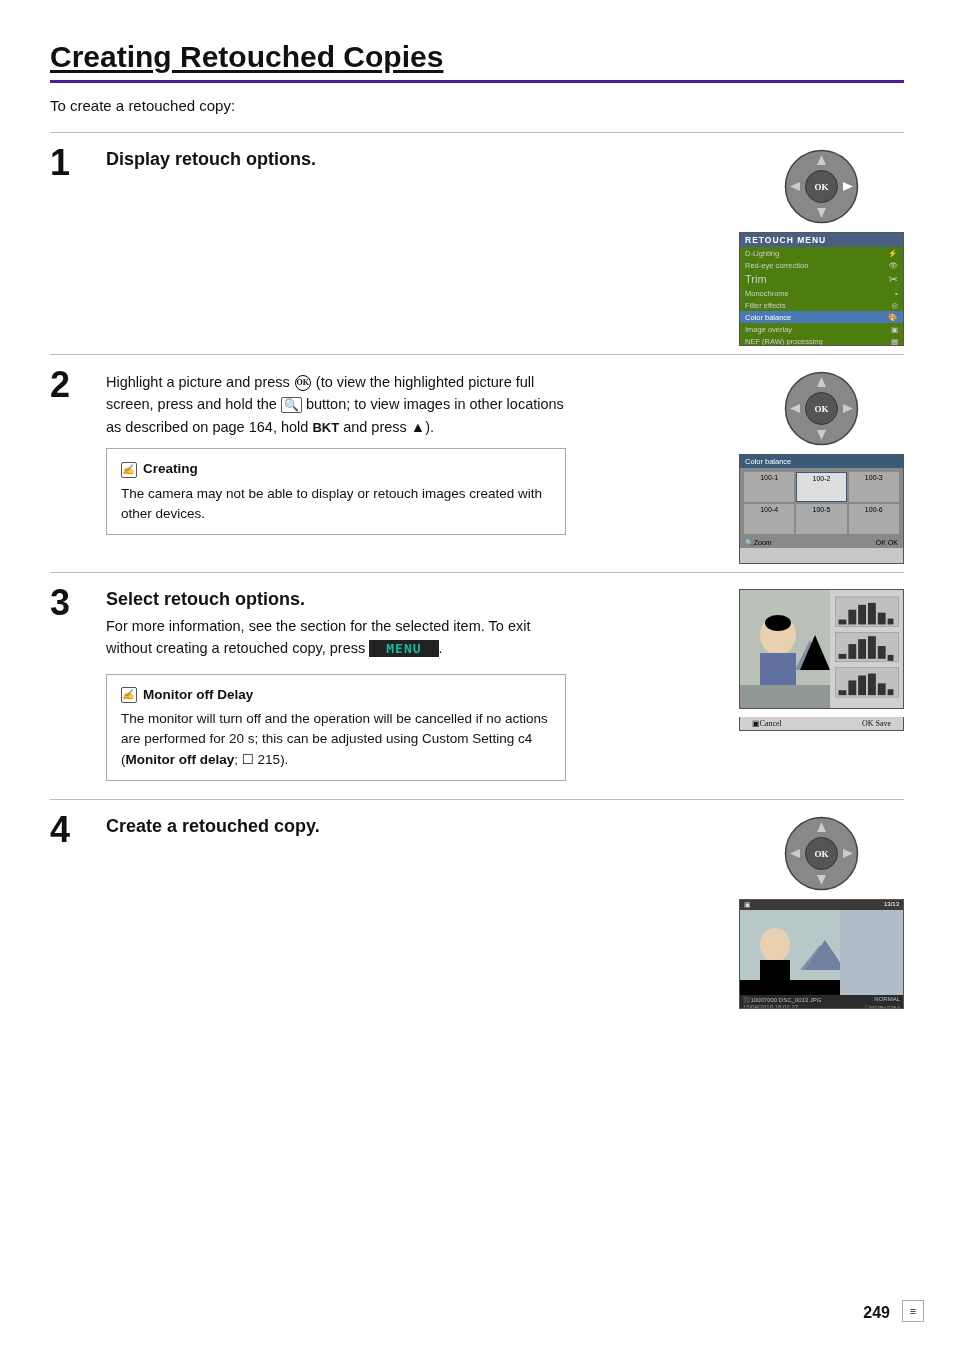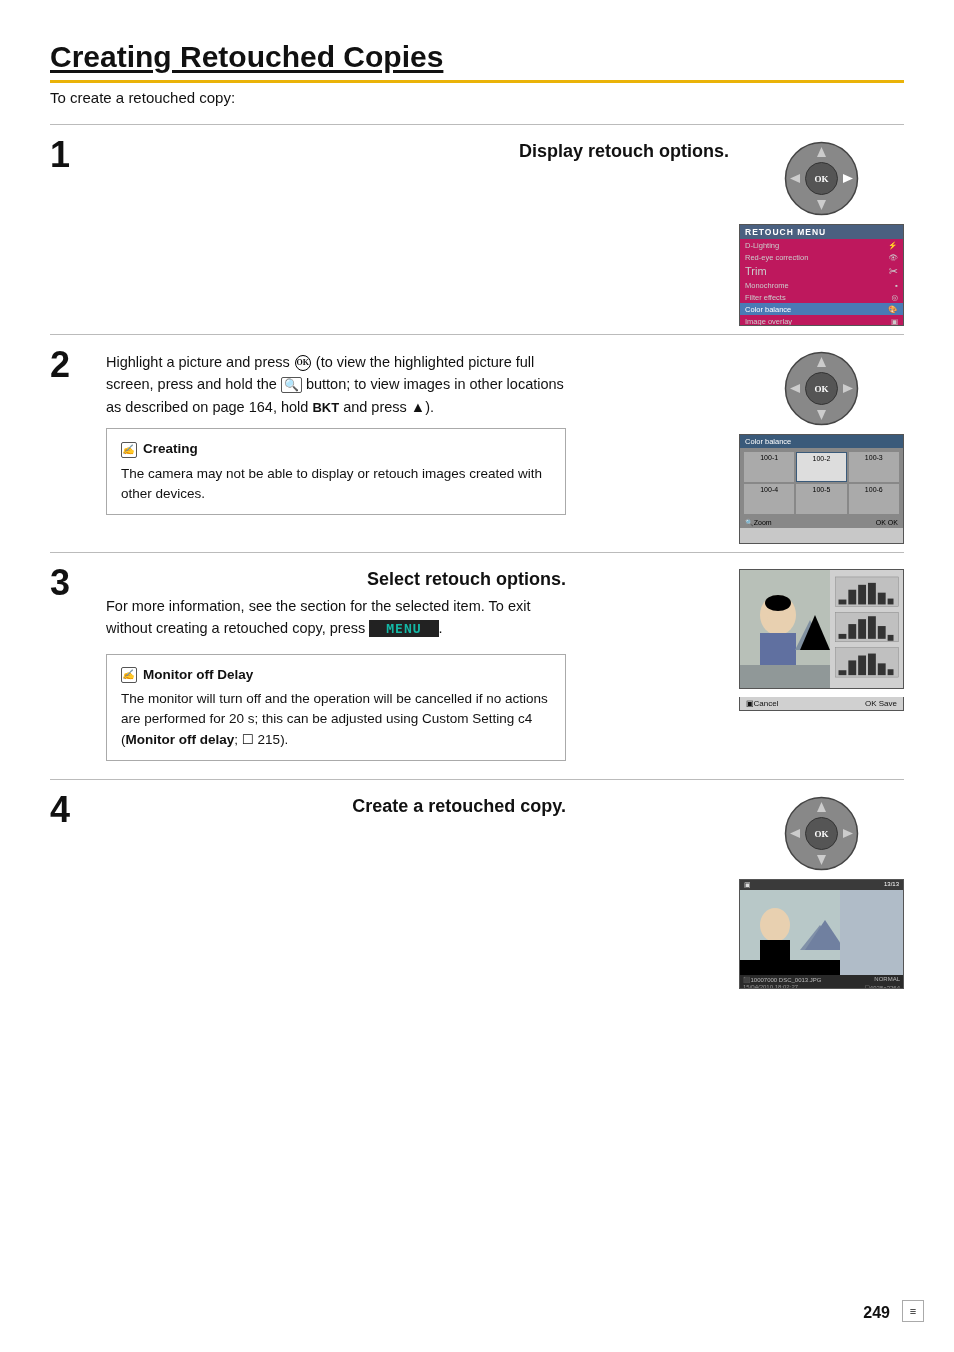--- a/index.html
+++ b/index.html
@@ -10,23 +10,23 @@
       font-family: Arial, Helvetica, sans-serif;
       font-size: 15px;
       color: #111;
       padding: 40px 50px 40px 50px;
       position: relative;
     }
 
     h1.page-title {
       font-size: 30px;
       font-weight: 900;
-      border-bottom: 3px solid #eab308;
+      border-bottom: 3px solid #4c1d95;
       padding-bottom: 6px;
-      margin-bottom: 6px;
+      margin-bottom: 14px;
       text-decoration: underline;
       text-underline-offset: 3px;
     }
 
     .intro-text {
       font-size: 15px;
       margin-bottom: 18px;
     }
 
     .step-number {
@@ -38,21 +38,20 @@
     }
 
     .step-content {
       flex: 1;
     }
 
     .step-title {
       font-size: 18px;
       font-weight: 900;
       margin-bottom: 5px;
-      text-align: right;
     }
 
     .step-body {
       font-size: 14.5px;
       line-height: 1.55;
     }
 
     
     .note-box {
       border: 1px solid #aaa;
@@ -84,23 +83,23 @@
     
     .dpad-container {
       width: 75px;
       height: 75px;
       flex-shrink: 0;
     }
 
     
     .screen-retouch {
       width: 165px;
-      height: 102px;
+      height: 114px;
       border: 1.5px solid #555;
-      background: #be185d;
+      background: #4d7c0f;
       font-size: 9px;
       color: #fff;
       position: relative;
       overflow: hidden;
     }
 
     .screen-color-balance {
       width: 165px;
       height: 110px;
       border: 1.5px solid #555;
@@ -419,21 +418,21 @@
               <rect x="5" y="97" width="8" height="5" fill="#333"></rect>
               <rect x="15" y="87" width="8" height="15" fill="#333"></rect>
               <rect x="25" y="82" width="8" height="20" fill="#333"></rect>
               <rect x="35" y="80" width="8" height="22" fill="#333"></rect>
               <rect x="45" y="90" width="8" height="12" fill="#333"></rect>
               <rect x="55" y="96" width="6" height="6" fill="#333"></rect>
             </svg>
           </div>
         </div>
 
-        <div style="width:165px; background:#d0d0d0; border: 1.5px solid #555; border-top:none; display:flex; justify-content:space-between; padding:2px 6px; font-size:8px;">
+        <div style="width:165px; background:#d0d0d0; border: 1.5px solid #555; border-top:none; display:flex; justify-content:space-between; padding:2px 12px; font-size:8px;font-family:Liberation Serif, serif;">
           <span>▣Cancel</span>
             <span>OK Save</span>
         </div>
       </div>
     </div>
   </div>
 
   <div class="step-outer">
     <div class="step-inner">
       <div class="step-left">

